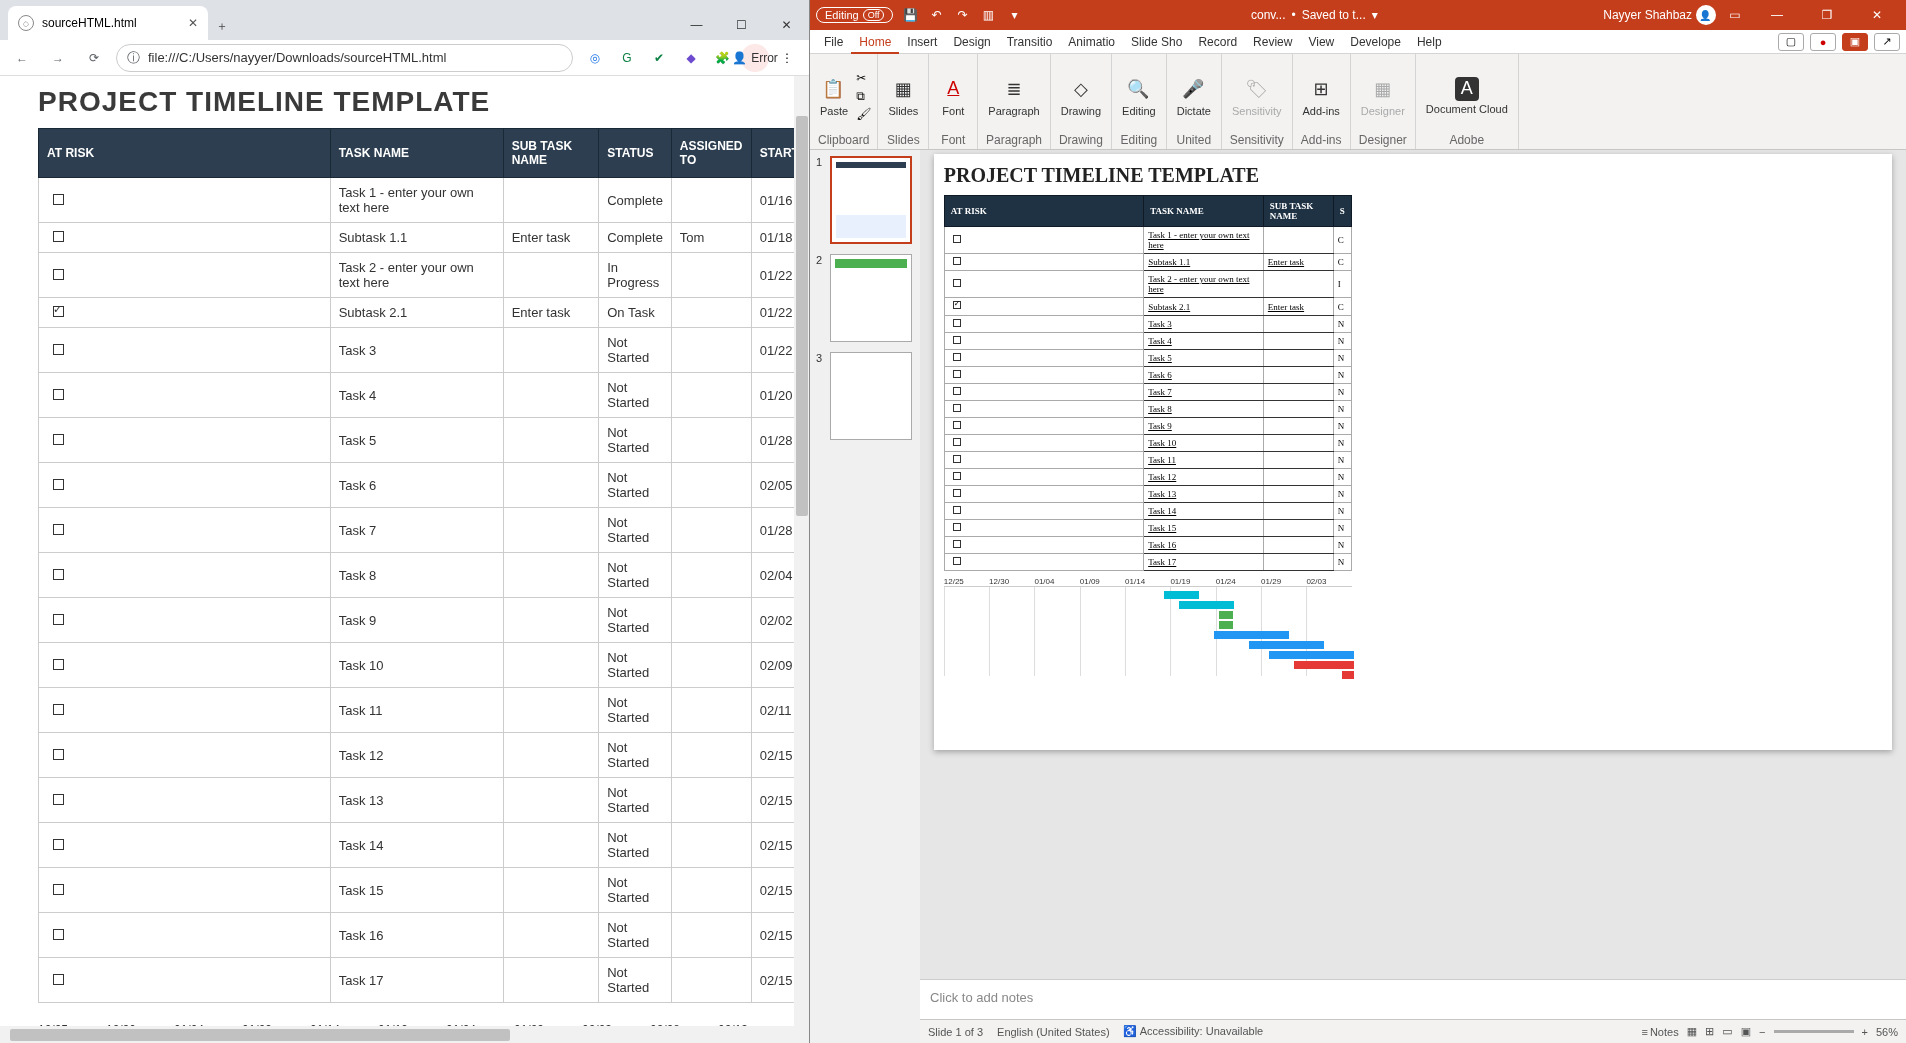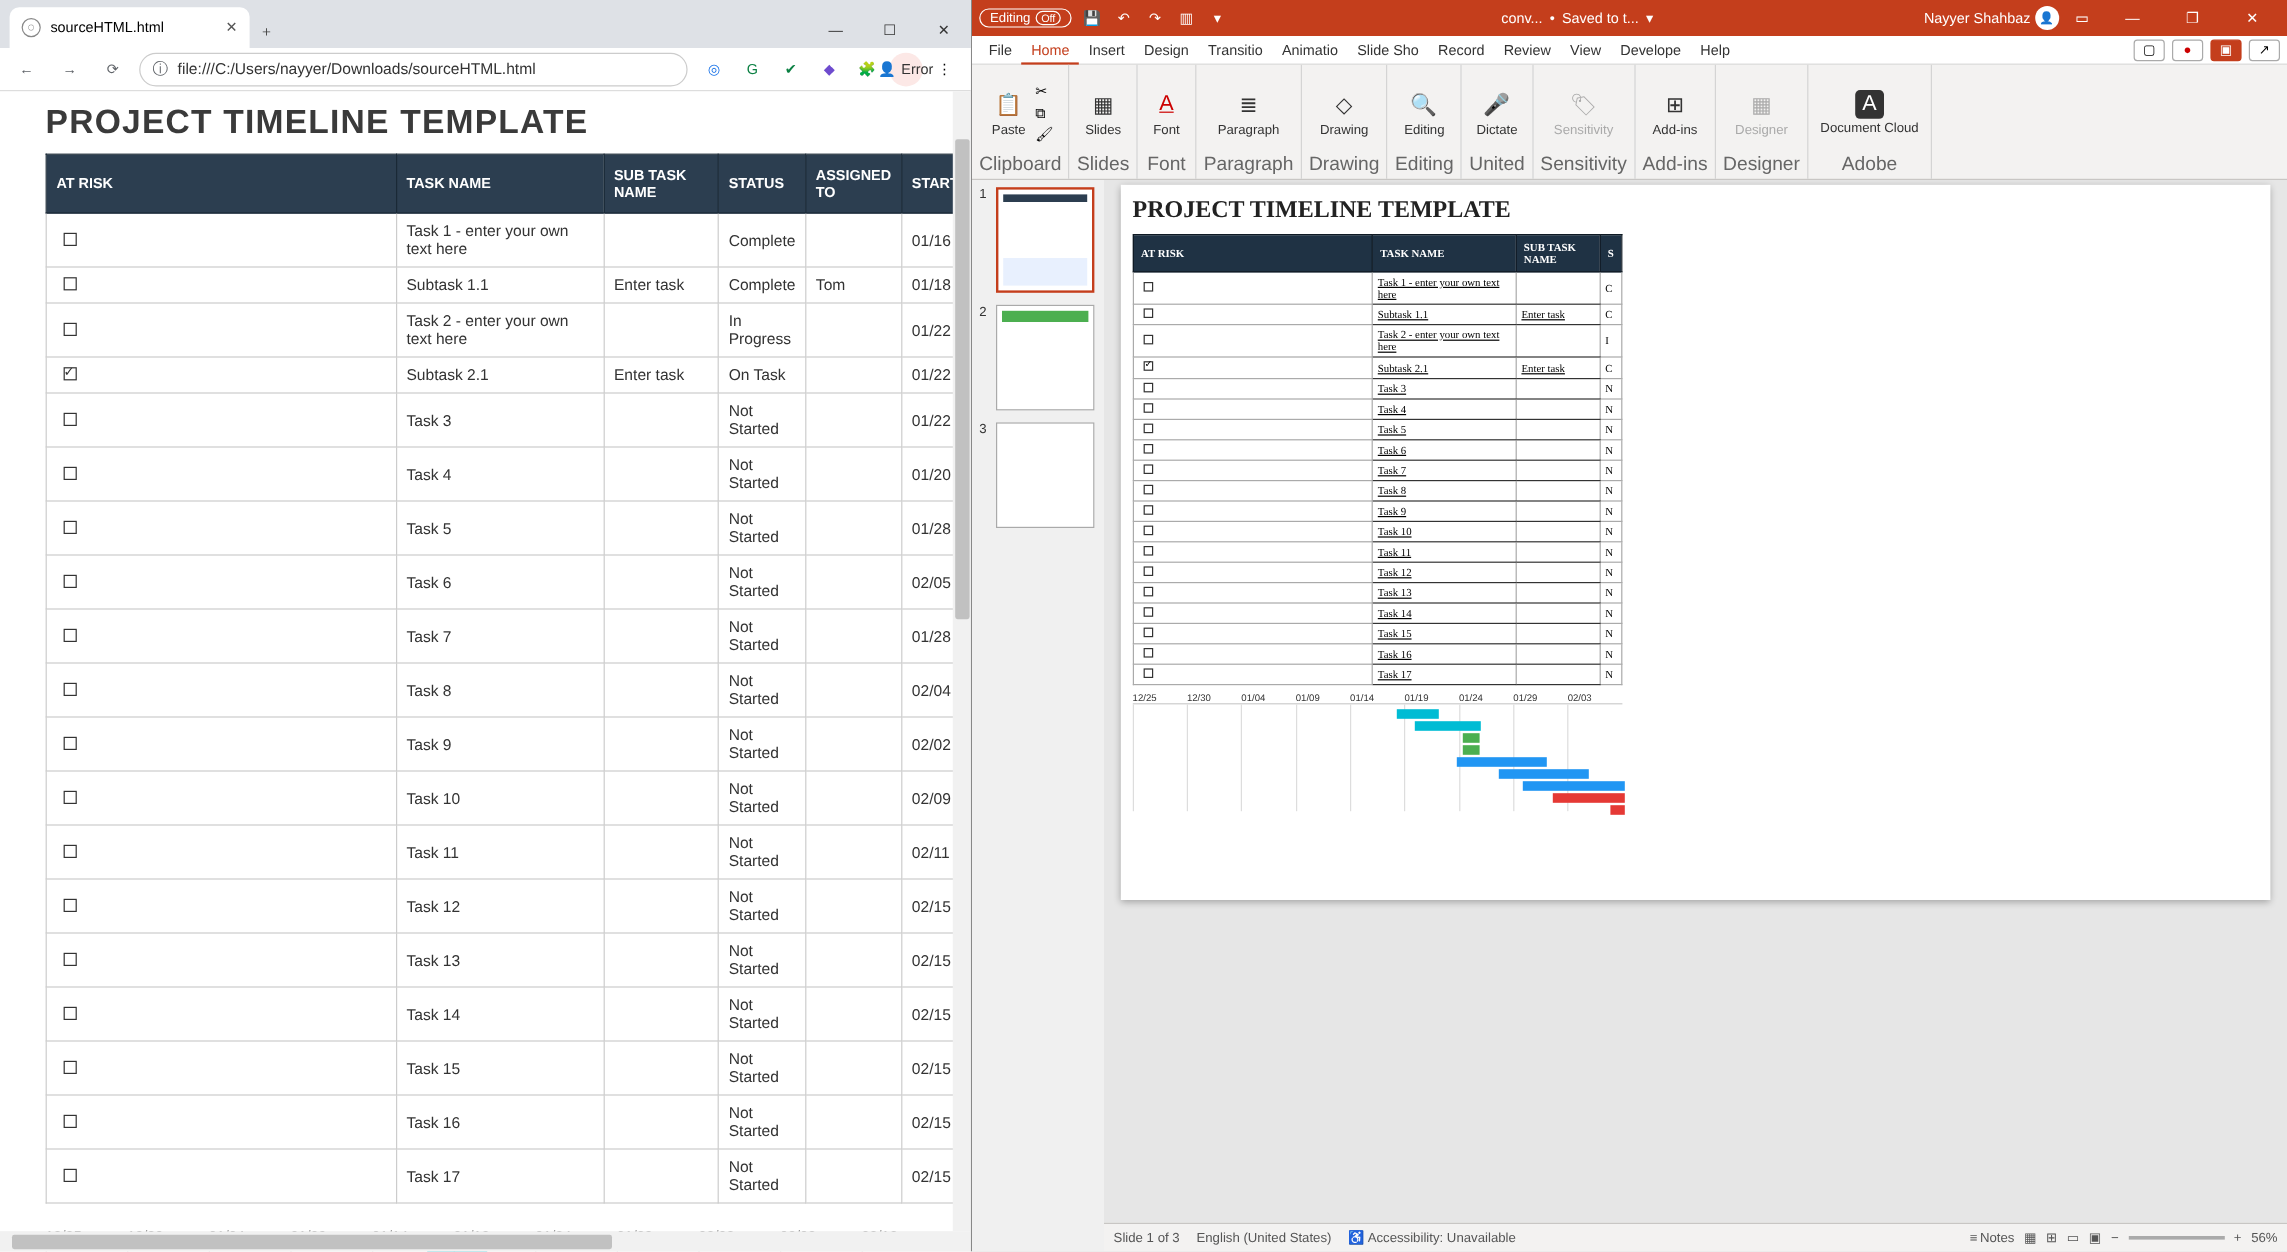--- a/index.html
+++ b/index.html
@@ -59,21 +59,21 @@
 .ppt-title-right .win-btn { width: 46px; height: 30px; display: flex; align-items: center; justify-content: center; }
 .avatar { width: 20px; height: 20px; border-radius: 50%; background: #fff; display: flex; align-items: center; justify-content: center; color: #c43e1c; font-size: 10px; }
 .ppt-ribbon-tabs { height: 24px; background: #fff; display: flex; align-items: center; padding: 0 6px; gap: 2px; font-size: 12px; border-bottom: 1px solid #d4d4d4; }
 .rtab { padding: 3px 8px; color: #333; }
 .rtab.active { border-bottom: 2px solid #c43e1c; color: #c43e1c; }
 .far-right-quick { margin-left: auto; display: flex; gap: 6px; align-items: center; }
 .far-right-quick > div { width: 26px; height: 18px; border: 1px solid #aaa; border-radius: 3px; display: flex; align-items: center; justify-content: center; font-size: 11px; }
 .ppt-ribbon { height: 96px; background: #f3f2f1; display: flex; border-bottom: 1px solid #c8c6c4; }
 .rgroup { border-right: 1px solid #d4d4d4; padding: 4px 6px 2px; display: flex; flex-direction: column; align-items: center; justify-content: space-between; }
 .rgroup-top { display: flex; gap: 4px; flex: 1; align-items: center; }
-.rgroup-label { font-size: 16px; color: #666; }
+.rgroup-label { font-size: 12px; color: #666; }
 .bigbtn { display: flex; flex-direction: column; align-items: center; gap: 2px; font-size: 11px; color: #333; padding: 2px 4px; }
 .bigbtn .icon { width: 28px; height: 28px; display: flex; align-items: center; justify-content: center; font-size: 18px; }
 .bigbtn.disabled { color: #aaa; }
 .ppt-body { flex: 1; display: flex; background: #e6e6e6; overflow: hidden; }
 .slide-panel { width: 110px; background: #f0f0f0; padding: 6px; overflow-y: auto; }
 .thumb-wrap { display: flex; gap: 4px; margin-bottom: 10px; }
 .thumb-num { font-size: 11px; color: #333; width: 10px; }
 .thumb { width: 82px; height: 88px; background: #fff; border: 1px solid #aaa; padding: 4px; }
 .thumb.selected { border: 2px solid #c43e1c; }
 .thumb-content { width: 100%; height: 100%; }
@@ -676,20 +676,21 @@
                 <div class="ppt-gbar" style="background:#4caf50;top:44px;left:275px;width:14px"></div>
                 <div class="ppt-gbar" style="background:#2196f3;top:54px;left:270px;width:75px"></div>
                 <div class="ppt-gbar" style="background:#2196f3;top:64px;left:305px;width:75px"></div>
                 <div class="ppt-gbar" style="background:#2196f3;top:74px;left:325px;width:85px"></div>
                 <div class="ppt-gbar" style="background:#e53935;top:84px;left:350px;width:60px"></div>
                 <div class="ppt-gbar" style="background:#e53935;top:94px;left:398px;width:12px"></div>
               </div>
             </div>
           </div>
         </div>
+        <div class="notes-pane"><span>Click to add notes</span></div>
         <div class="ppt-status">
           <span>Slide 1 of 3</span>
           <span>English (United States)</span>
           <span>♿ <span>Accessibility: Unavailable</span></span>
           <div class="status-right">
             <div>≡ <span>Notes</span></div>
             <div>▦</div>
             <div>⊞</div>
             <div>▭</div>
             <div>▣</div>

